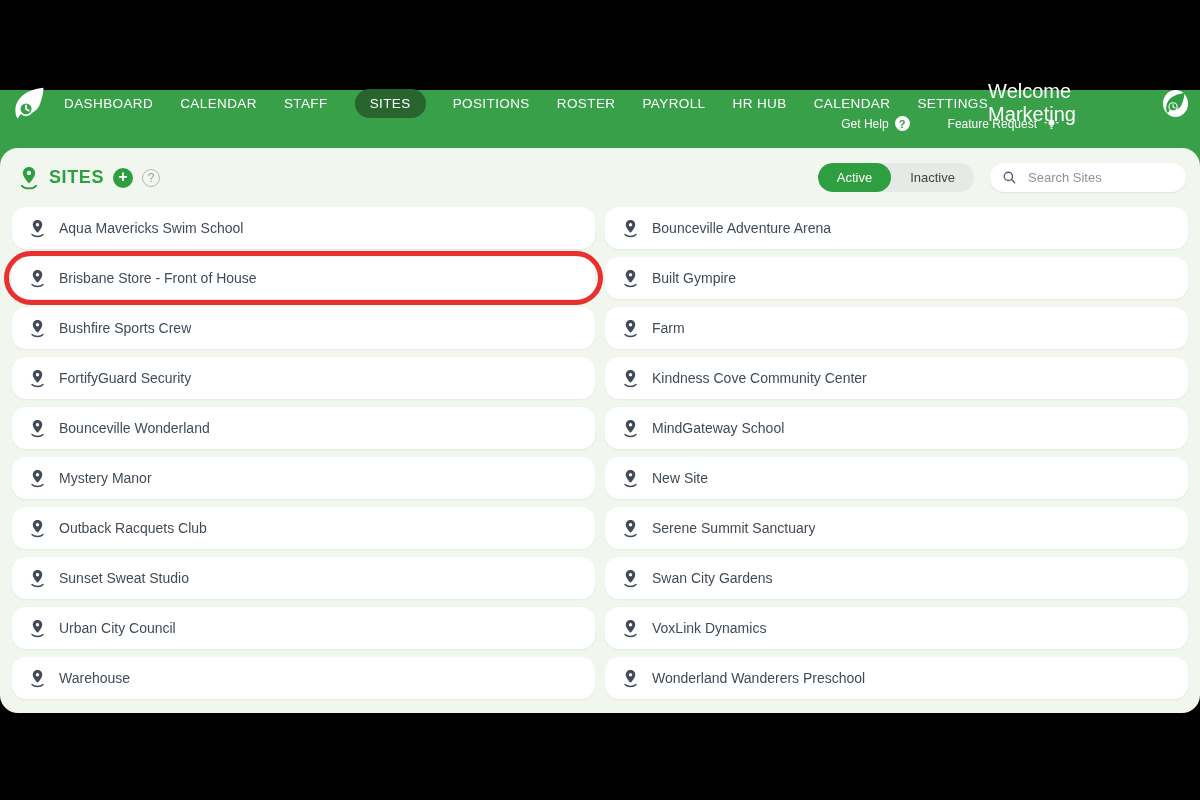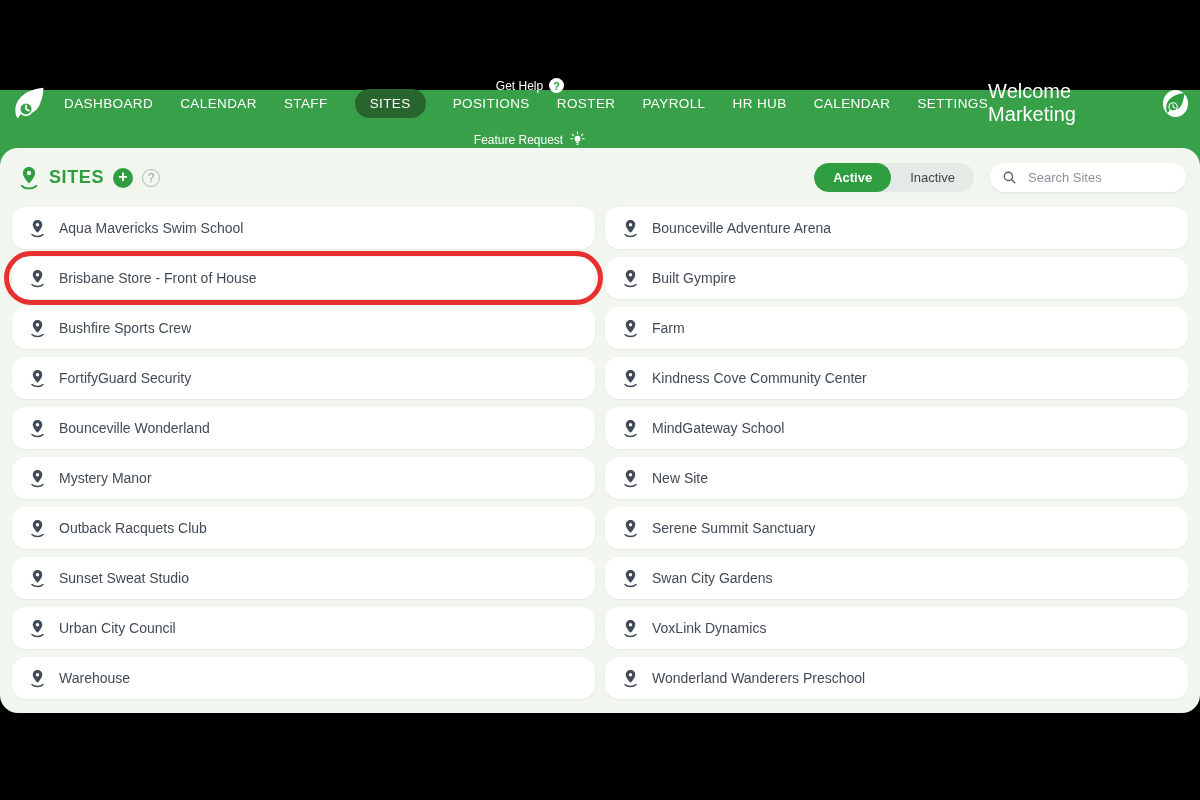--- a/index.html
+++ b/index.html
@@ -9,35 +9,35 @@
 
   
   .green-band{position:absolute;top:90px;left:0;width:1200px;height:78px;background:#38a048;}
   .nav-row{position:absolute;top:84px;left:0;width:1200px;height:38px;display:flex;align-items:center;padding:0 12px;}
   .logo{width:36px;height:36px;display:flex;align-items:center;justify-content:center;margin-right:18px;cursor:pointer;}
   .nav-items{display:flex;align-items:center;gap:27px;}
   .nav-item{color:#fff;font-size:13.5px;letter-spacing:.4px;text-decoration:none;white-space:nowrap;padding:7px 0;cursor:pointer;}
   .nav-item.active{background:#27642e;border-radius:999px;padding:7px 15px;}
   .nav-right{margin-left:auto;display:flex;align-items:center;gap:8px;color:#fff;font-size:20px;justify-content:center;}
   .avatar{width:27px;height:27px;border-radius:50%;background:#fff;display:flex;align-items:center;justify-content:center;cursor:pointer;}
-  .subnav-row{position:absolute;top:127px;left:0;width:1076px;height:21px;display:flex;justify-content:flex-end;align-items:center;gap:38px;padding-right:16px;color:#fff;font-size:12px;flex-direction:column;}
+  .subnav-row{position:absolute;top:113px;left:0;width:1076px;height:21px;display:flex;justify-content:flex-end;align-items:center;gap:38px;padding-right:16px;color:#fff;font-size:12px;}
   .subnav-link{display:flex;align-items:center;gap:6px;cursor:pointer;white-space:nowrap;}
   .q-badge{display:inline-flex;width:15px;height:15px;border-radius:50%;background:#fff;color:#2f9e41;font-weight:bold;font-size:11px;align-items:center;justify-content:center;}
 
   
   .content{position:absolute;top:148px;left:0;width:1200px;height:565px;background:#f1f6ef;border-radius:18px;}
   .content-header{display:flex;align-items:center;justify-content:space-between;padding:15px 14px 13px 18px;}
   .title-group{display:flex;align-items:center;gap:9px;}
   .page-title{margin:0;font-size:18px;font-weight:bold;color:#2f9e41;letter-spacing:.6px;}
   .plus-btn{width:20px;height:20px;border-radius:50%;background:#2f9e41;color:#fff;font-size:16px;font-weight:bold;display:flex;align-items:center;justify-content:center;line-height:1;border:none;cursor:pointer;padding:0 0 2px 0;}
   .help-circle{width:18px;height:18px;border-radius:50%;border:1.6px solid #b5bab5;color:#9aa09a;font-size:12px;display:flex;align-items:center;justify-content:center;cursor:pointer;background:transparent;}
   .header-right{display:flex;align-items:center;gap:16px;}
   .toggle{display:inline-flex;background:#e6eae6;border-radius:999px;overflow:hidden;}
   .seg{font-size:13px;padding:7px 19px;cursor:pointer;border:none;background:transparent;color:#3f463f;border-radius:999px;}
-  .seg.selected{background:#2f9e41;color:#fff;font-weight:bold;}
+  .seg.selected{background:#2f9e41;color:#fff;font-weight:normal;}
   .search-pill{display:flex;align-items:center;gap:9px;background:#fff;border-radius:15px;height:29px;width:196px;padding:0 12px;box-shadow:0 1px 2px rgba(0,0,0,.08);}
   .search-pill input{border:none;outline:none;background:transparent;font-size:13px;color:#555;width:140px;font-family:"Liberation Sans","DejaVu Sans",sans-serif;}
   .search-pill input::placeholder{color:#8d939c;}
 
   
   .grid{display:grid;grid-template-columns:repeat(2,1fr);gap:8px 10px;padding:2px 12px 0 12px;}
   .card{position:relative;background:#fff;border-radius:14px;height:42px;display:flex;align-items:center;gap:13px;padding:0 17px;box-shadow:0 1px 2px rgba(0,0,0,.06);cursor:pointer;}
   .card-label{font-size:14px;color:#414b57;white-space:nowrap;overflow:hidden;text-overflow:ellipsis;}
   .pin{display:flex;align-items:center;}
   .card.annotated::after{content:'';position:absolute;top:-6px;bottom:-6px;left:-8px;right:-8px;border:5px solid #e8312e;border-radius:30px;pointer-events:none;}

